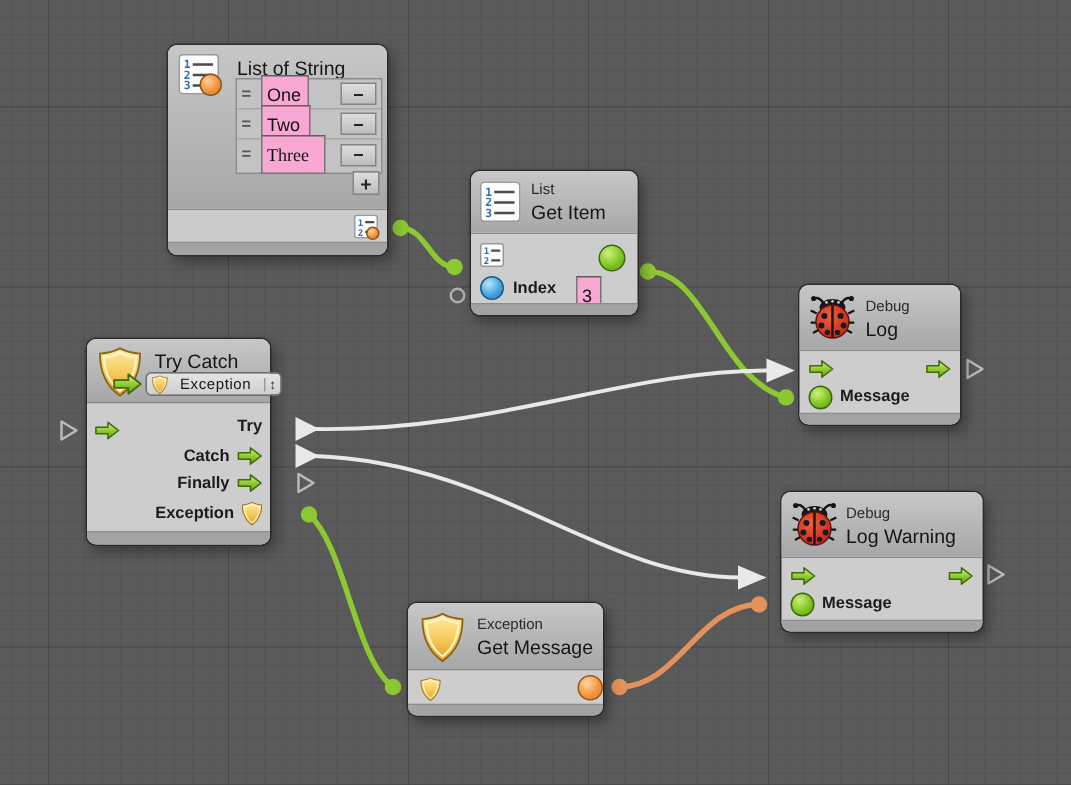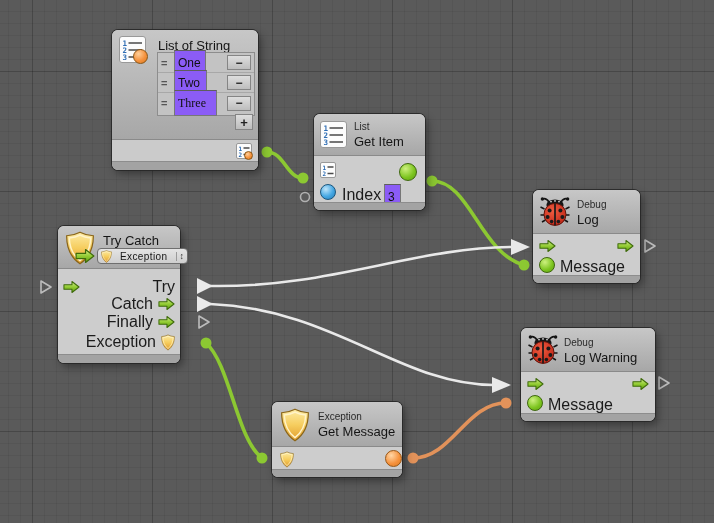--- a/index.html
+++ b/index.html
@@ -21,29 +21,29 @@
   }
   .nhead{
     position:absolute;left:0;top:0;right:0;
     background:linear-gradient(#c7c7c7,#a7a7a7);
     border-bottom:1px solid #8a8a8a;border-radius:6px 6px 0 0;box-sizing:border-box;
   }
   .strip{position:absolute;left:0;right:0;bottom:0;height:7px;background:#a3a3a3;
     border-top:1px solid #8d8d8d;border-radius:0 0 6px 6px;}
   .ntitle{position:absolute;font-size:13px;color:#151515;white-space:nowrap;}
   .nsub{position:absolute;font-size:10px;color:#2a2a2a;white-space:nowrap;}
-  .plabel{font-size:16px;color:#1b1b1b;white-space:nowrap;}
+  .plabel{font-size:11px;color:#1b1b1b;white-space:nowrap;font-weight:bold;}
   .abs{position:absolute;}
   .pc{position:absolute;border-radius:50%;box-sizing:border-box;}
   .pc-green{background:radial-gradient(circle at 35% 30%,#cdf07f,#7cc41f 58%,#5f9f15);border:1px solid #3e680c;}
   .pc-blue{background:radial-gradient(circle at 35% 30%,#bfe5fa,#45a7e3 55%,#2b7db3);border:1px solid #1c577f;}
   .pc-orange{background:radial-gradient(circle at 35% 30%,#ffd6a6,#f5913c 58%,#dd7c22);border:1px solid #975616;}
   .orangedot{position:absolute;border-radius:50%;
     background:radial-gradient(circle at 35% 30%,#ffcf9a,#f5923e 55%,#d97a1f);border:1px solid #8a5514;box-sizing:border-box;}
-  .ufield{background:#8b5cf6;border:1px solid #777;border-top-color:#5e5e5e;
+  .ufield{background:#f9a8d4;border:1px solid #777;border-top-color:#5e5e5e;
     font:12px "Liberation Sans",sans-serif;color:#111;padding:0 3px;height:26px;box-sizing:border-box;}
   .ubtn{position:absolute;background:linear-gradient(#dedede,#bdbdbd);border:1px solid #858585;
     color:#222;font:bold 12px "Liberation Sans",sans-serif;display:flex;align-items:center;justify-content:center;
     box-sizing:border-box;padding:0;cursor:default;}
   .listbox{position:absolute;background:#c3c3c3;border:1px solid #8d8d8d;}
   .lrow{display:flex;align-items:center;height:20px;border-bottom:1px solid #a8a8a8;padding:0 3px;box-sizing:border-box;}
   .lrow:last-child{border-bottom:none;}
   .handle{width:13px;color:#555;font:bold 11px "Liberation Sans",sans-serif;}
   .dropdown{position:absolute;height:16px;background:linear-gradient(#e4e4e4,#cfcfcf);
     border:1px solid #6f6f6f;border-radius:4px;display:flex;align-items:center;box-sizing:border-box;padding:0 3px;}

